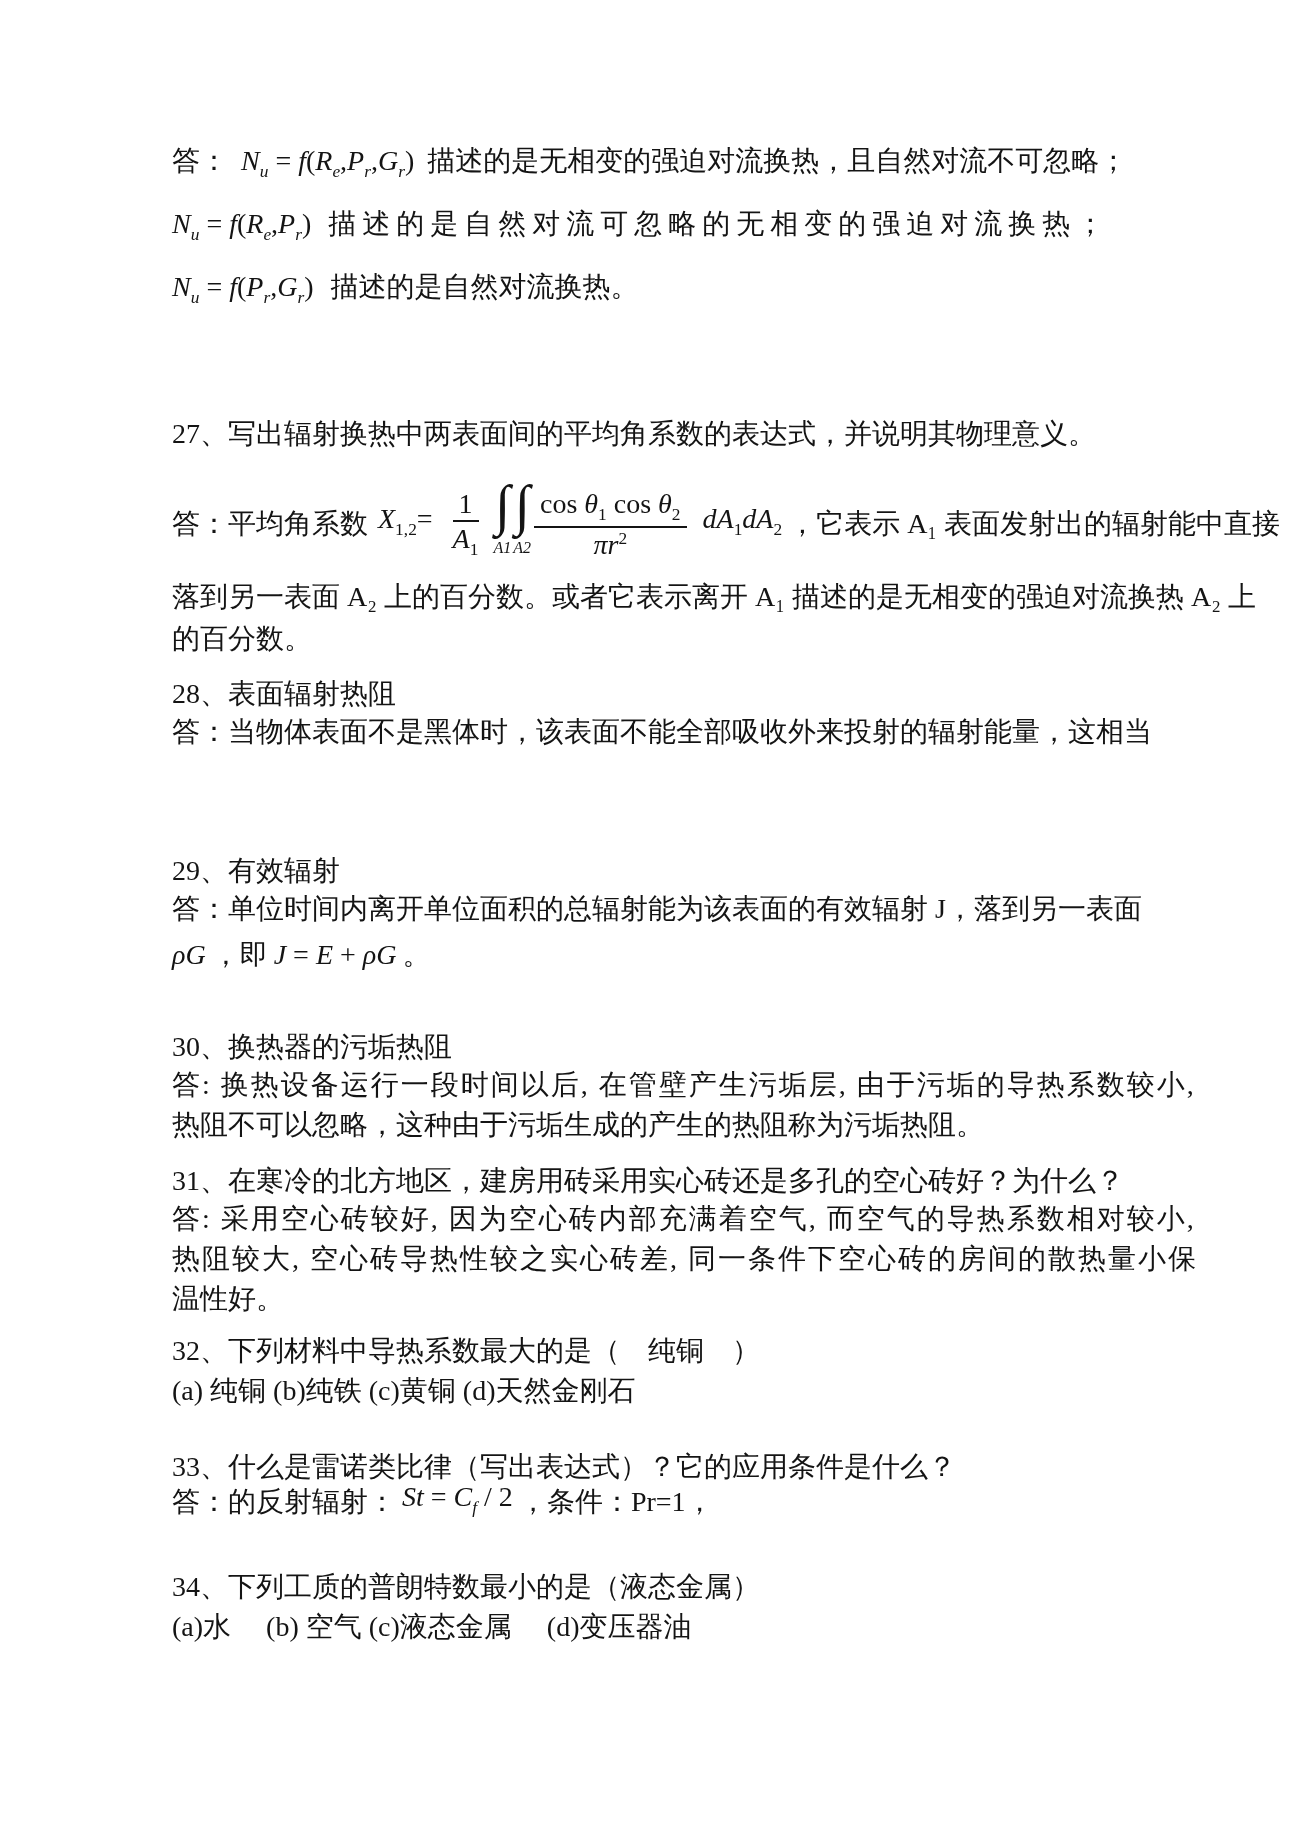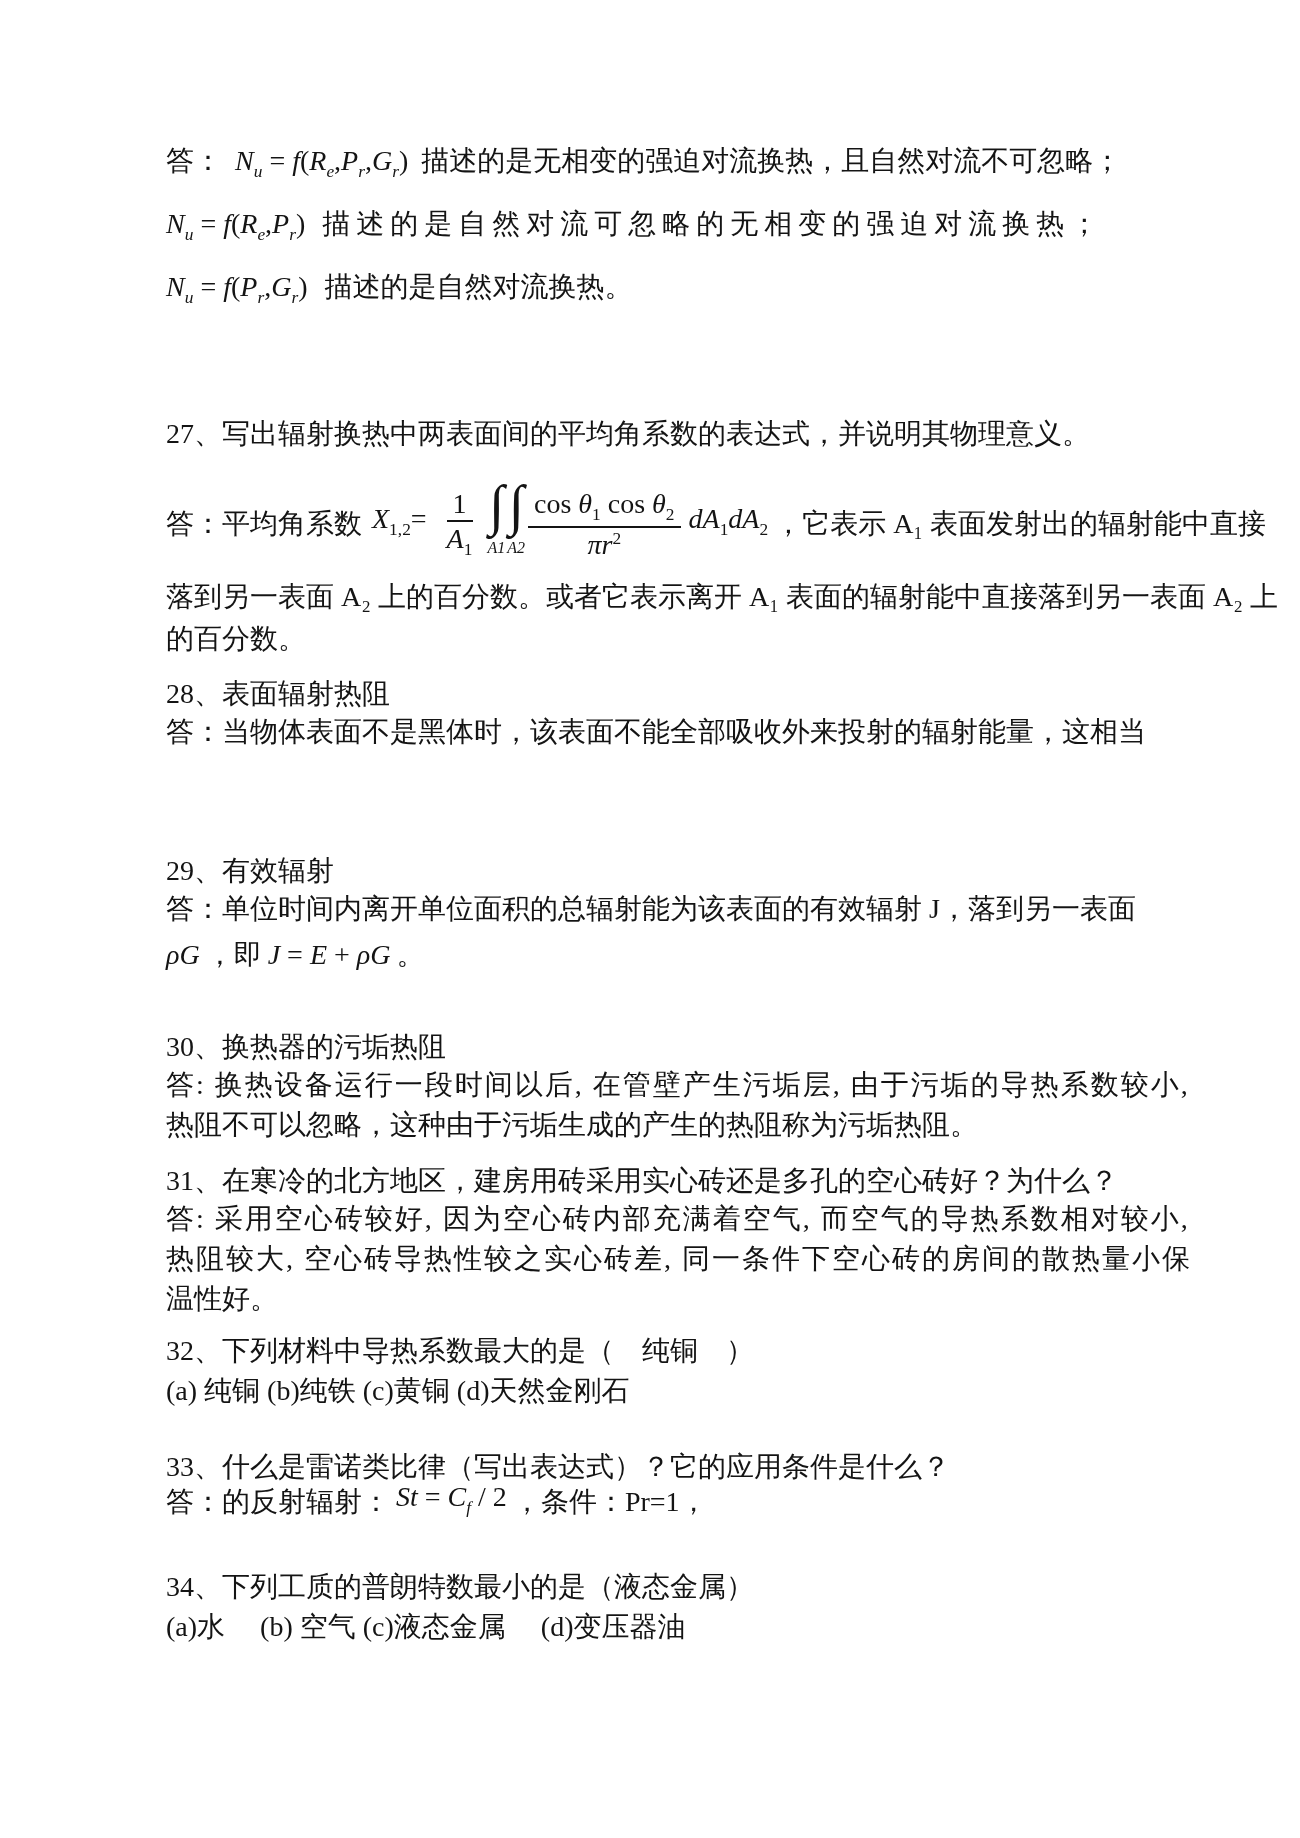--- a/index.html
+++ b/index.html
@@ -7,21 +7,21 @@
     position:relative;
     width:1300px;height:1838px;
     background:#ffffff;
     color:#141414;
     font-family:"Liberation Serif","DejaVu Serif",serif;
     font-size:28px;
     overflow:hidden;
   }
   .line{
     position:absolute;
-    left:166px;
+    left:172px;
     white-space:nowrap;
     line-height:42px;
   }
   .frow{
     display:flex;
     align-items:center;
   }
   .math{font-family:"Liberation Serif","DejaVu Serif",serif;margin:0 6px;}
   .math:first-child{margin-left:0;}
   .tok-i{font-style:italic;}
@@ -81,26 +81,26 @@
       <span class="intsub">A1</span>
     </span>
     <span class="intgrp">
       <span class="intsign">∫</span>
       <span class="intsub">A2</span>
     </span>
     <span class="frac math" style="margin-left:2px">
       <span class="num"><span class="tok-r">cos </span><span class="tok-i">θ</span><span class="tok-subr">1</span><span class="tok-r"> cos </span><span class="tok-i">θ</span><span class="tok-subr">2</span></span>
       <span class="den"><span class="tok-i">πr</span><span class="tok-sup">2</span></span>
     </span>
-    <span class="math" style="margin-left:0"><span class="tok-i">dA</span><span class="tok-subr">1</span><span class="tok-i">dA</span><span class="tok-subr">2</span></span>
+    <span class="math" style="margin-left:8px"><span class="tok-i">dA</span><span class="tok-subr">1</span><span class="tok-i">dA</span><span class="tok-subr">2</span></span>
     <span>，它表示 A₁ 表面发射出的辐射能中直接</span>
   </div>
 
   <div class="line" style="top:576px">
-    <span>落到另一表面 A₂ 上的百分数。或者它表示离开 A₁ 表面的辐射能中直接落到另一表面 A₂ 上</span>
+    <span>落到另一表面 A₂ 上的百分数。或者它表示离开 A₁ 描述的是无相变的强迫对流换热 A₂ 上</span>
   </div>
   <div class="line" style="top:618px">
     <span>的百分数。</span>
   </div>
 
   <div class="line" style="top:673px">
     <span>28、表面辐射热阻</span>
   </div>
   <div class="line" style="top:711px">
     <span>答：当物体表面不是黑体时，该表面不能全部吸收外来投射的辐射能量，这相当</span>

